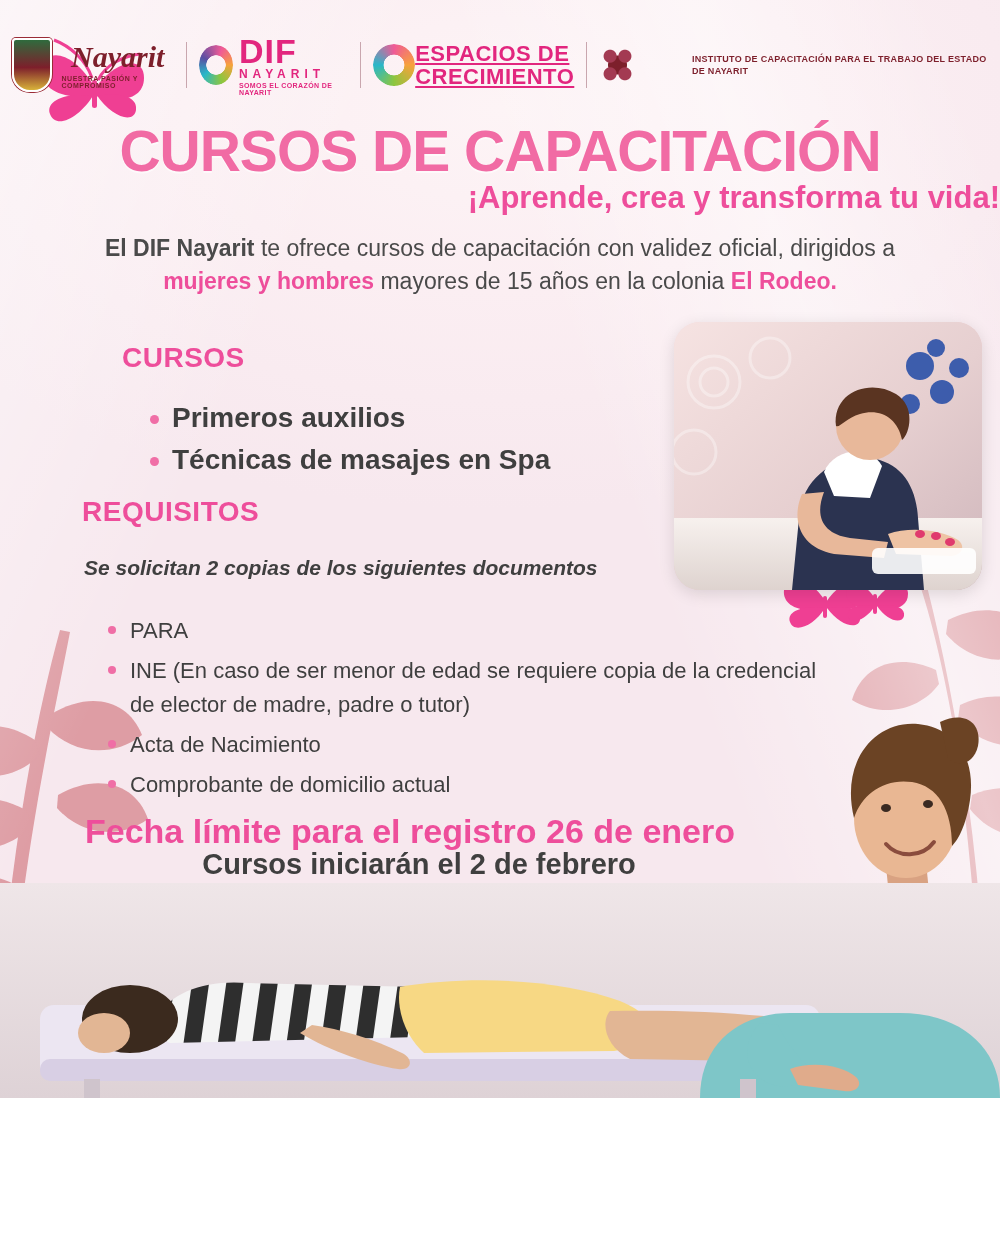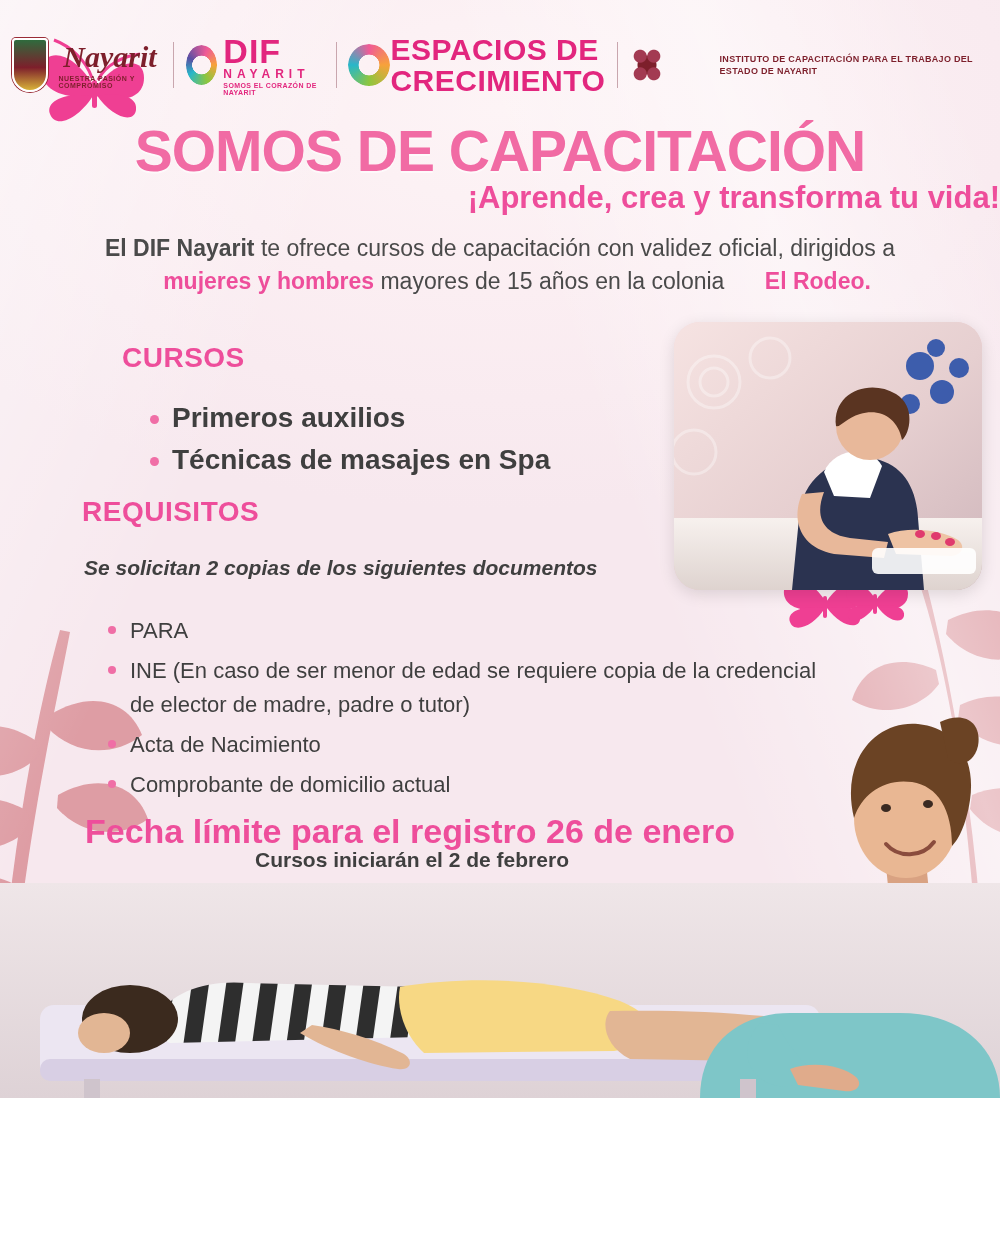--- a/index.html
+++ b/index.html
@@ -141,22 +141,23 @@
     border-radius: 50%;
     background: conic-gradient(from 0deg,#f05a96 0deg,#f7a23b 90deg,#8dc63f 180deg,#28b7c9 270deg,#f05a96 360deg);
     -webkit-mask: radial-gradient(circle at 50% 50%, transparent 34%, #000 36%);
             mask: radial-gradient(circle at 50% 50%, transparent 34%, #000 36%);
   }
   .esp-text {
     margin-left: 0;
     line-height: 1.05;
     color: #e2267e;
     font-weight: bold;
-    font-size: 30px;
+    font-size: 22px;
     letter-spacing: 0.5px;
+    text-decoration: underline;
   }
   .icatenl {
     display: flex;
     gap: 48px;
   }
   .icat-mark {
     width: 44px;
     height: 44px;
     background:
       radial-gradient(circle at 30% 30%, #a33a52 0 6px, transparent 7px),
@@ -199,21 +200,21 @@
     position: absolute;
     top: 232px;
     left: 85px;
     width: 830px;
     text-align: center;
     font-size: 23px;
     line-height: 1.42;
     color: #4a4a4a;
   }
   .intro b { color: #4a4a4a; }
-  .intro .pink { color: #ee4e9b; font-weight: bold; margin-left: 34px; }
+  .intro .pink { color: #ee4e9b; font-weight: bold; }
 
   
   .h-cursos {
     position: absolute;
     top: 342px;
     left: 122px;
     font-size: 28px;
     font-weight: bold;
     color: #ee4e9b;
     letter-spacing: 0.5px;
@@ -296,24 +297,24 @@
     left: 60px;
     width: 700px;
     text-align: center;
     font-size: 34px;
     font-weight: bold;
     color: #ee4e9b;
   }
   .date-2 {
     position: absolute;
     top: 848px;
-    left: 62px;
+    left: 69px;
     width: 700px;
     text-align: center;
-    font-size: 21px;
+    font-size: 29px;
     font-weight: bold;
     color: #3f3f3f;
   }
 
   
   .contact-btn {
     position: absolute;
     top: 916px;
     left: 342px;
     width: 200px;
@@ -491,21 +492,21 @@
     </div>
 
     <div class="divider"></div>
 
     <div class="logo-block icatenl">
       <div class="icat-mark"></div>
       <div class="icat-text">INSTITUTO DE CAPACITACIÓN PARA EL TRABAJO DEL ESTADO DE NAYARIT</div>
     </div>
   </div>
 
-  <div class="title">SOMOS DE CAPACITACIÓN</div>
+  <div class="title">CURSOS DE CAPACITACIÓN</div>
   <div class="subtitle">¡Aprende, crea y transforma tu vida!</div>
 
   <div class="intro">
     <b>El DIF Nayarit</b><span> te ofrece cursos de capacitación con validez oficial, dirigidos a </span><span class="pink">mujeres y hombres</span><span> mayores de 15 años en la colonia </span><span class="pink">El Rodeo.</span>
   </div>
 
   <div class="h-cursos">CURSOS</div>
   <ul class="course-list">
     <li>Primeros auxilios</li>
     <li>Técnicas de masajes en Spa</li>

